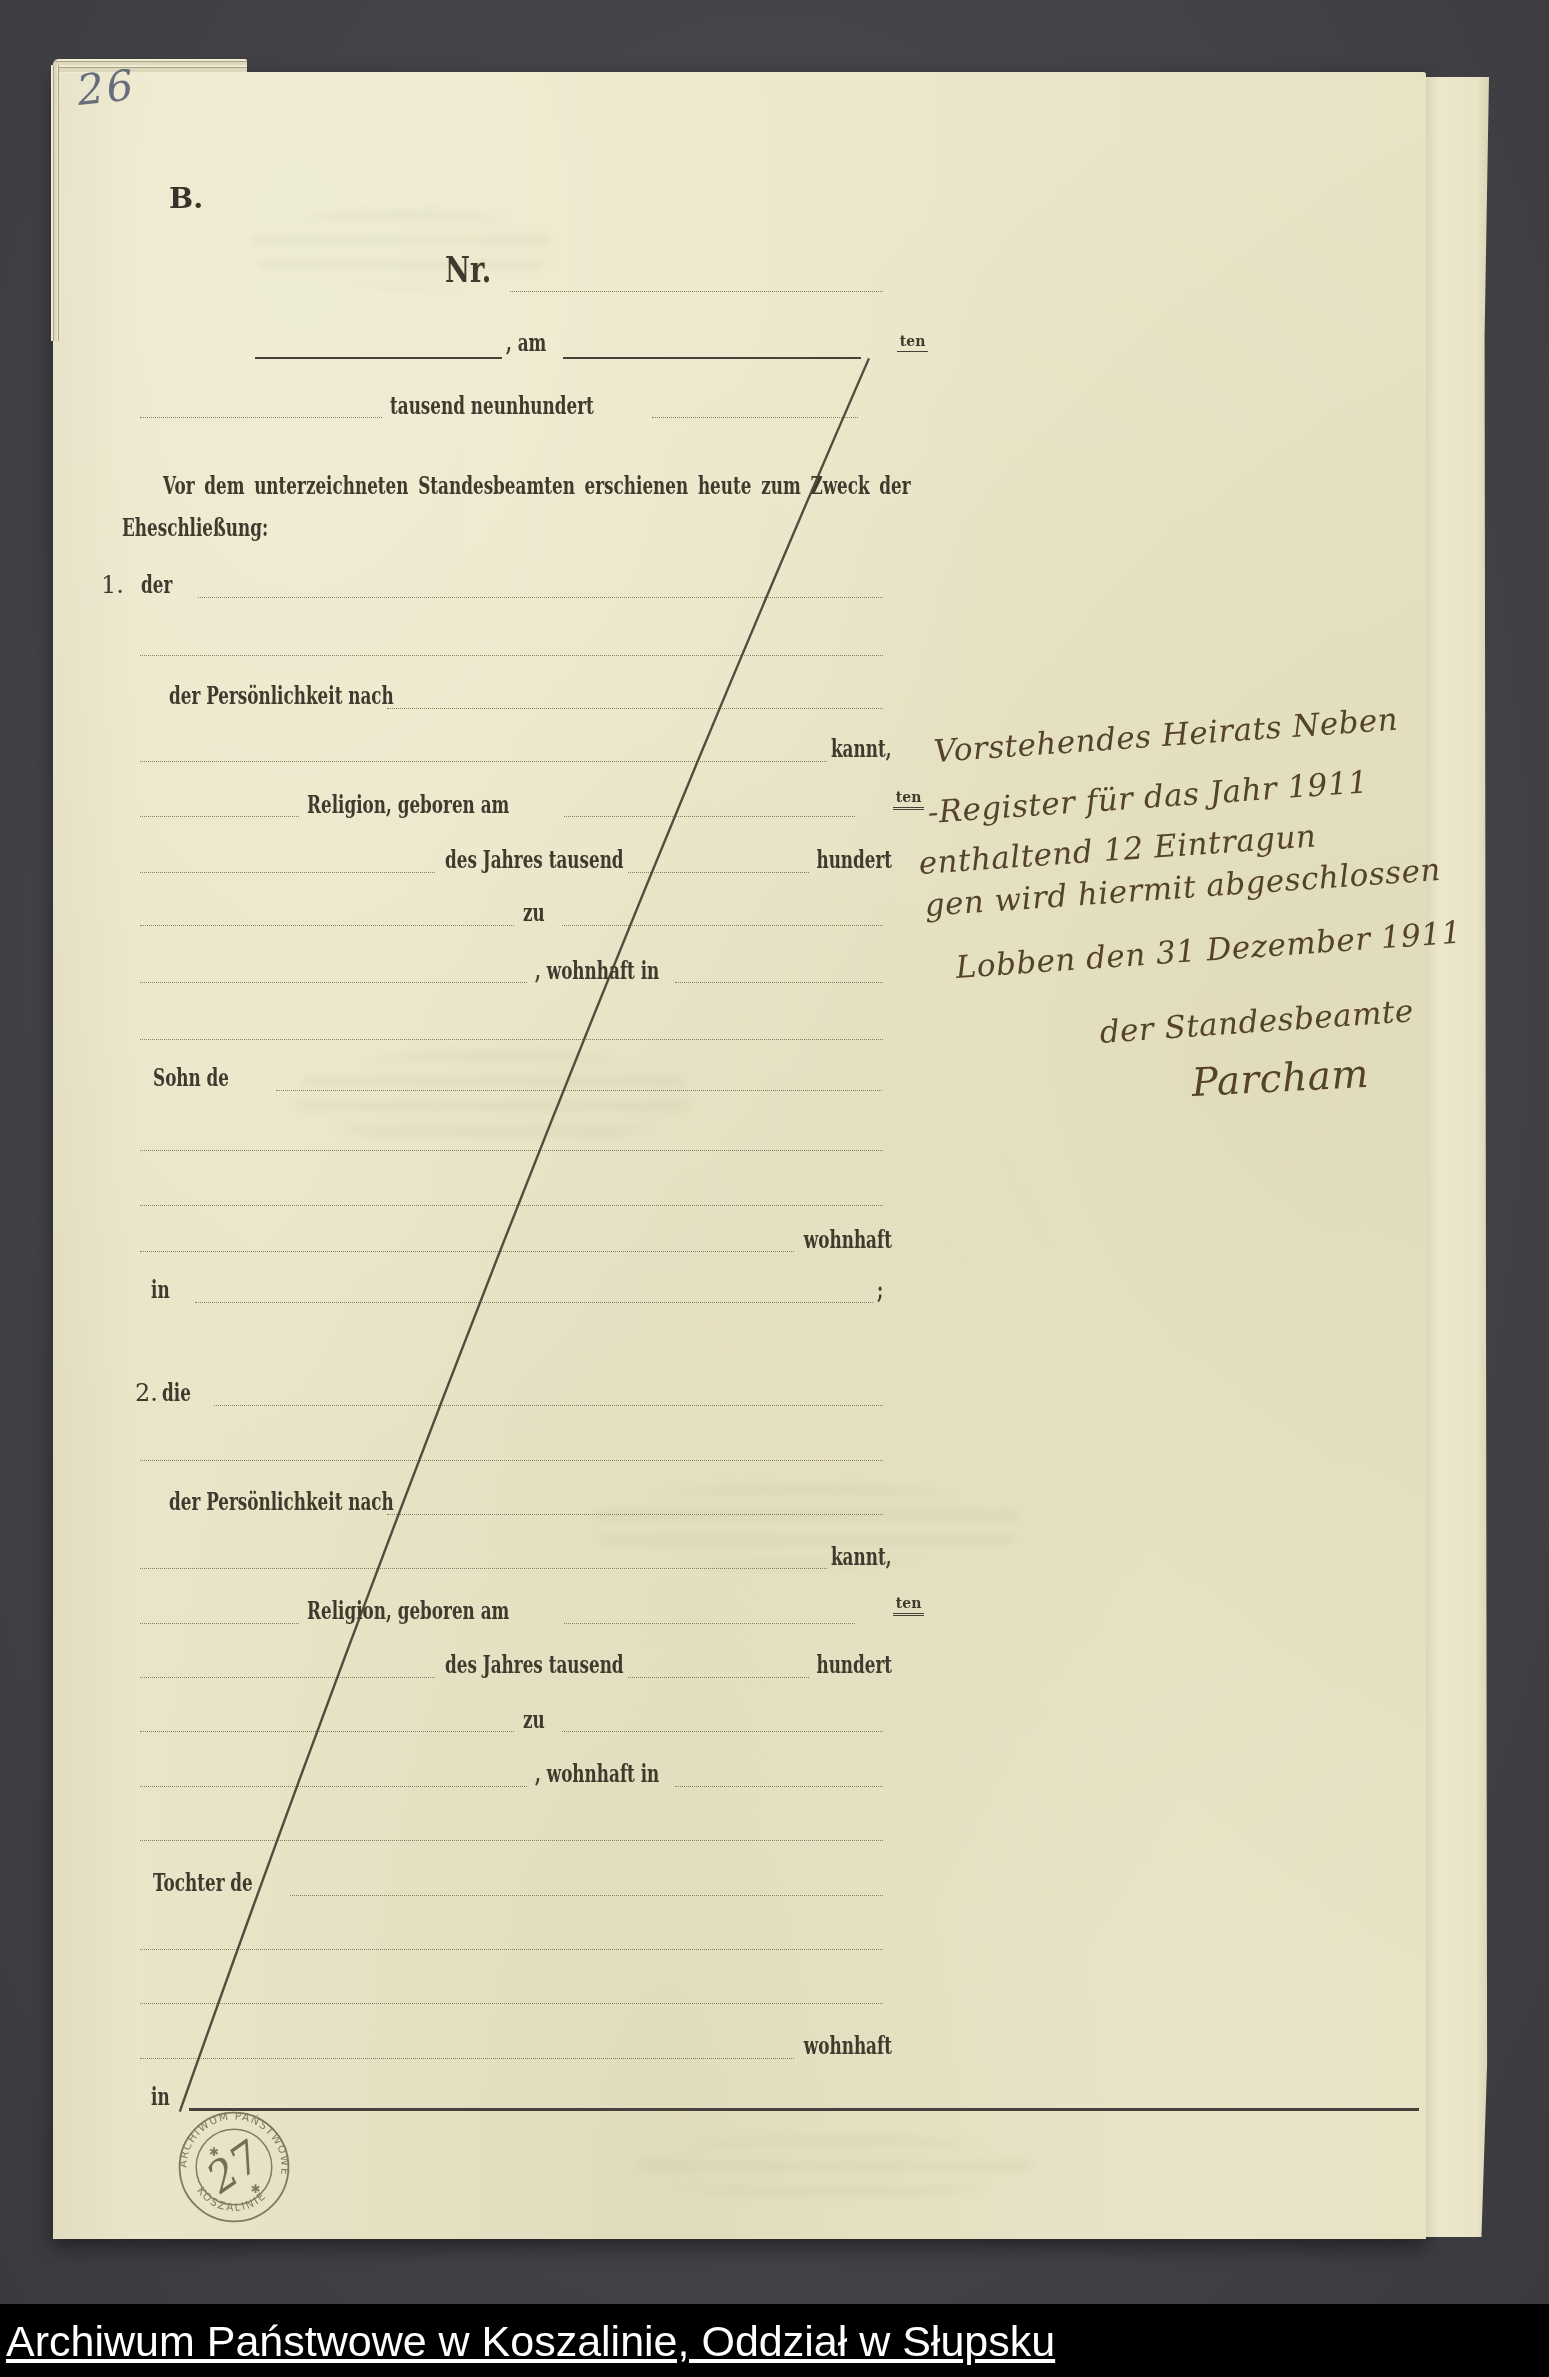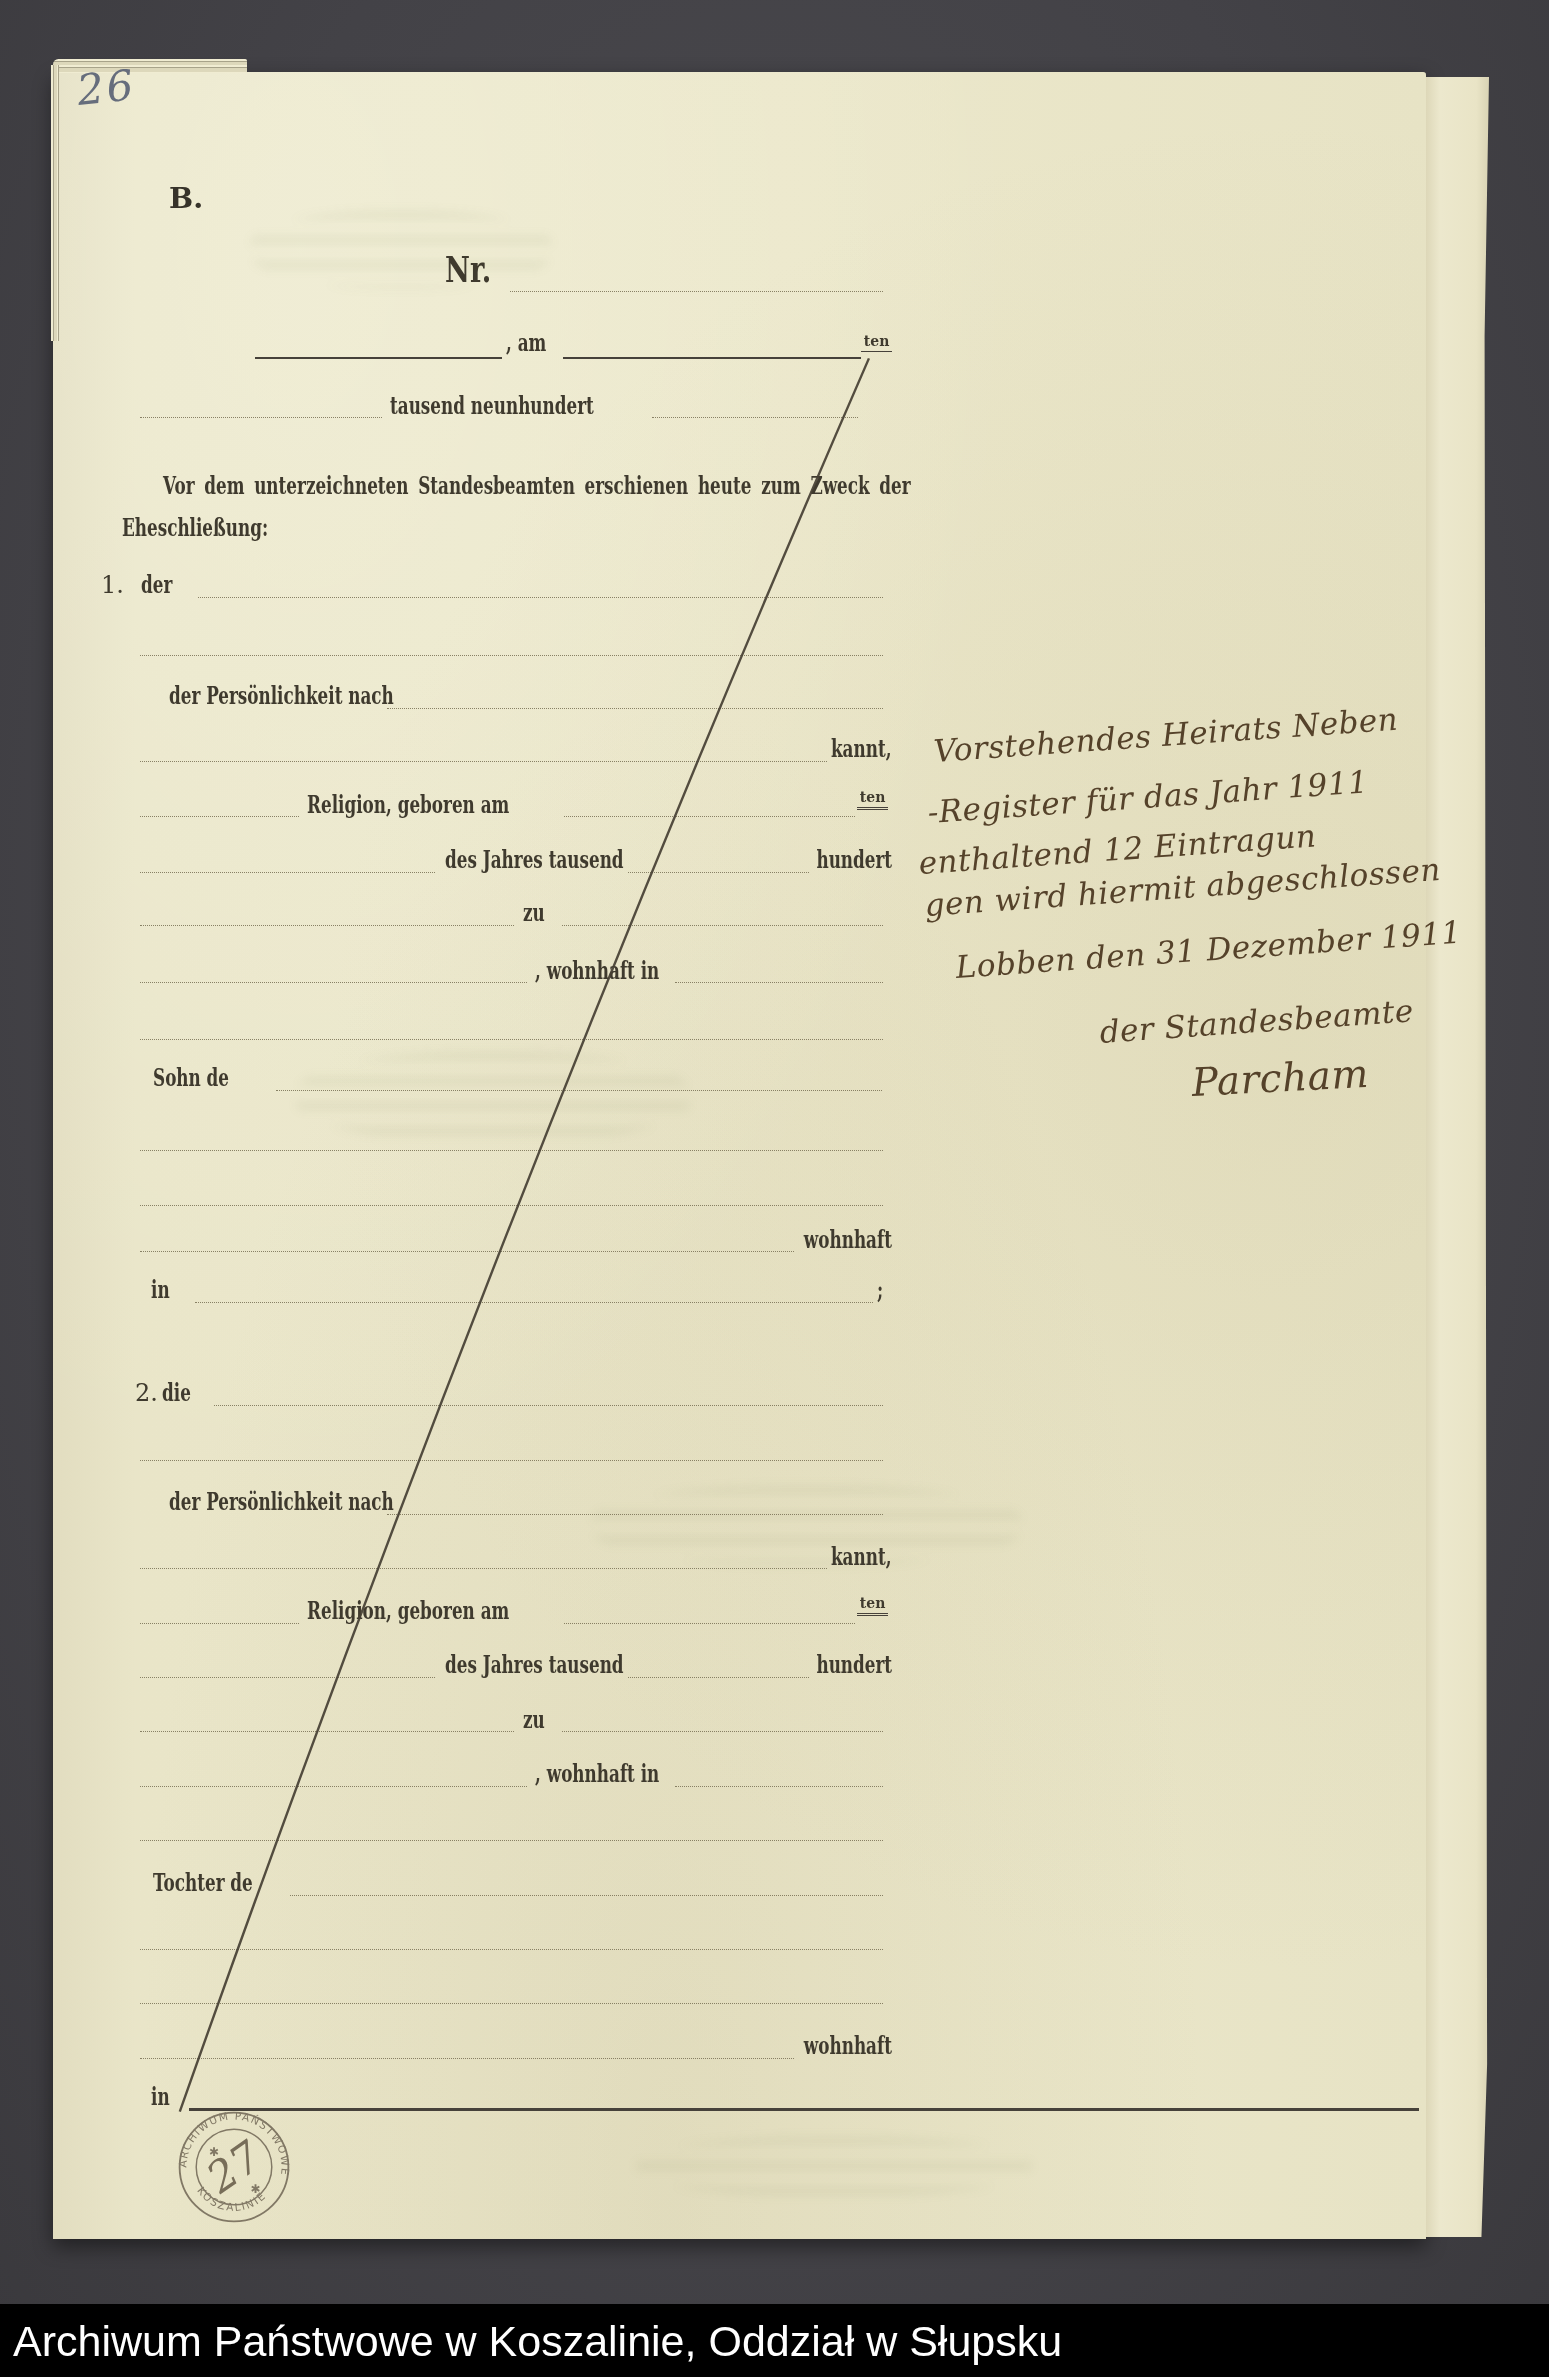--- a/index.html
+++ b/index.html
@@ -24,43 +24,43 @@
          background:repeating-linear-gradient(90deg,#f0ecd2 0 1.8px,#a8a38a 1.8px 2.8px,#ddd8bb 2.8px 5.5px);}
   
   .lbl{position:absolute;height:28px;line-height:28px;white-space:nowrap;
        font:bold 24px/28px "DejaVu Serif", serif;color:#3f3a2e;
        transform:scaleX(.70);transform-origin:left bottom;}
   .lbl.r{transform-origin:right bottom;}
   .num{position:absolute;height:28px;line-height:28px;font:24px/28px "DejaVu Serif", serif;color:#3f3a2e;}
   .dot{position:absolute;height:0;border-bottom:1.8px dotted rgba(125,117,90,.9);}
   .sol{position:absolute;height:1.8px;background:#46413a;}
   .sup{position:absolute;font:bold 14px/14.7px "DejaVu Serif", serif;color:#3f3a2e;
-       padding:0 2.8px 1.8px;border-bottom:3.7px double #46413a;}
+       padding:0 2.8px 1.8px;border-bottom:3.7px double #46413a;margin-left:36px;}
   .supline{border-bottom:1.8px solid #46413a !important;}
   .b-letter{position:absolute;left:169px;top:181px;font:bold 28.6px "DejaVu Serif", serif;color:#37332a;}
   .nr{position:absolute;left:445px;top:249px;font:bold 35px/41px "DejaVu Serif", serif;color:#3f3a2e;
       transform:scaleX(.78);transform-origin:left bottom;}
   .intro{word-spacing:5.5px;}
   
   .hw{position:absolute;white-space:nowrap;font:italic 31px "DejaVu Serif", serif;color:#55422a;
       transform:rotate(-4deg);transform-origin:left bottom;letter-spacing:0.5px;}
   .hw.sig{font-size:39px;transform:rotate(-3deg);}
   .pencil{position:absolute;left:77px;top:63px;font:italic 42px "DejaVu Serif", serif;color:#666d7c;
       transform:rotate(-6deg);letter-spacing:2.8px;}
   
   .ghost{position:absolute;border-radius:45%;filter:blur(4.6px);opacity:.55;
       background:repeating-linear-gradient(180deg, rgba(128,138,92,.16) 0 10px, rgba(0,0,0,0) 10px 25px);}
   
   #strike{position:absolute;left:0;top:0;pointer-events:none;}
   .stamp{position:absolute;left:175px;top:2108px;width:118px;height:118px;opacity:.82;}
   
   #caption-bar{position:absolute;left:0;top:2304px;width:1549px;height:74px;background:#000;
       display:flex;align-items:center;}
-  #caption-bar span{font:43px "Liberation Sans", sans-serif;color:#fff;padding-left:13px;
-      white-space:nowrap;letter-spacing:0;}
+  #caption-bar span{font:43px "Liberation Sans", sans-serif;color:#fff;padding-left:6px;
+      white-space:nowrap;letter-spacing:0;text-decoration:underline;}
 </style>
 </head>
 <body>
 
 <div id="scan">
 
   <div id="paper"></div>
   <div id="paper-strip"></div>
   <div class="stack-top"></div>
   <div class="stack-left"></div>

